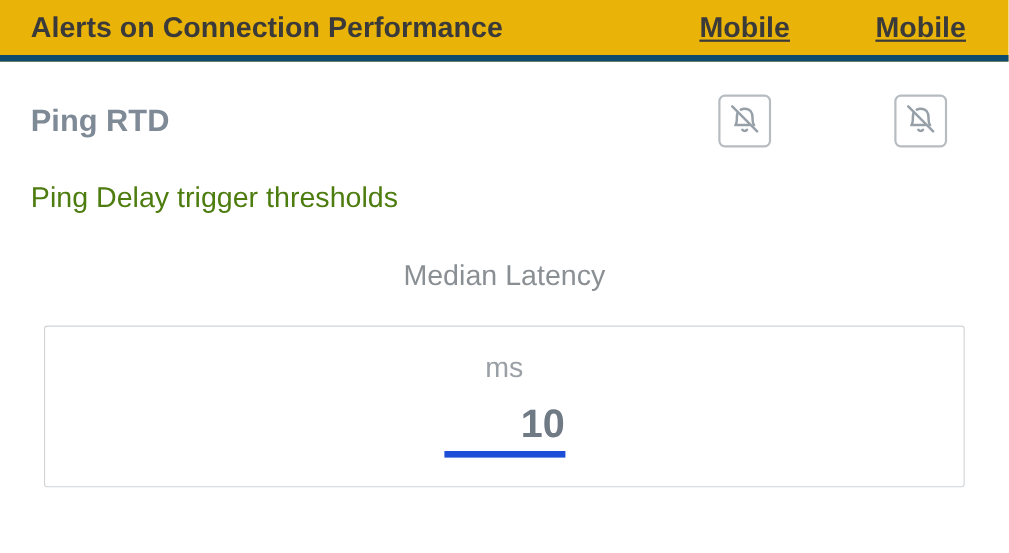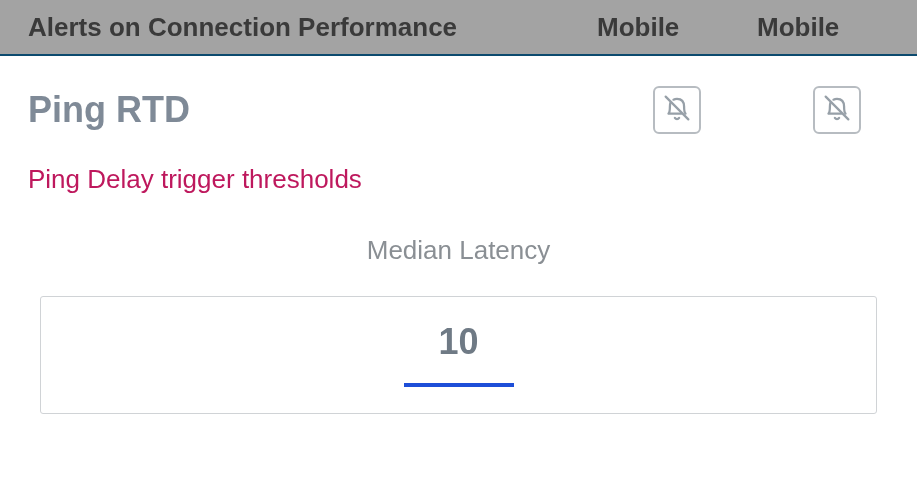--- a/index.html
+++ b/index.html
@@ -6,46 +6,48 @@
   html, body {
     width: 917px;
     height: 503px;
     font-family: -apple-system, "Helvetica Neue", Arial, sans-serif;
     background: #ffffff;
     color: #333;
     overflow: hidden;
   }
   .header-bar {
     height: 56px;
-    background: #a3a3a3;
-    border-bottom: 2px solid #0c4a6e;
+    background: #eab308;
+    border-bottom: 6px solid #0c4a6e;
     display: flex;
     align-items: center;
     padding-left: 28px;
   }
   .header-title {
     flex: 1;
     font-size: 26px;
     font-weight: 700;
     color: #3a3a3a;
   }
   .header-col {
     width: 160px;
+    text-align: center;
     font-size: 26px;
     font-weight: 700;
     color: #3a3a3a;
+    text-decoration: underline;
   }
   .section-row {
     display: flex;
     align-items: center;
     padding: 30px 0 10px 28px;
   }
   .section-title {
     flex: 1;
-    font-size: 36px;
+    font-size: 28px;
     font-weight: 700;
     color: #7f8a97;
   }
   .toggle-col {
     width: 160px;
     display: flex;
     justify-content: center;
   }
   .toggle-box {
     width: 48px;
@@ -56,21 +58,21 @@
     align-items: center;
     justify-content: center;
     cursor: pointer;
     background: #fff;
   }
   .toggle-box svg { width: 34px; height: 34px; }
   .subtitle {
     padding: 20px 0 0 28px;
     font-size: 26px;
     font-weight: 400;
-    color: #be185d;
+    color: #4d7c0f;
   }
   .thresholds-row {
     display: flex;
     gap: 48px;
     padding: 40px 40px 0 40px;
   }
   .threshold-block { flex: 1; }
   .threshold-label {
     text-align: center;
     font-size: 26px;
@@ -83,28 +85,28 @@
     padding: 22px 0 26px 0;
     text-align: center;
   }
   .unit {
     font-size: 26px;
     color: #9aa0a6;
     margin-bottom: 12px;
   }
   .value-input {
     border: none;
-    border-bottom: 4px solid #1d4ed8;
+    border-bottom: 6px solid #1d4ed8;
     width: 110px;
-    text-align: center;
+    text-align: right;
     font-size: 36px;
     font-weight: 700;
     color: #6f7a85;
     font-family: inherit;
-    padding: 2px 0 20px 0;
+    padding: 2px 0 4px 0;
     background: transparent;
   }
 </style>
 </head>
 <body>
 
 <div class="header-bar">
   <div class="header-title">Alerts on Connection Performance</div>
   <div class="header-col">Mobile</div>
   <div class="header-col">Mobile</div>
@@ -137,16 +139,17 @@
     </div>
   </div>
 </div>
 
 <div class="subtitle">Ping Delay trigger thresholds</div>
 
 <div class="thresholds-row">
   <div class="threshold-block">
     <div class="threshold-label">Median Latency</div>
     <div class="threshold-box">
+      <div class="unit">ms</div>
       <input class="value-input" type="text" value="10" style="">
     </div>
   </div>
 </div>
 
 </body></html>

